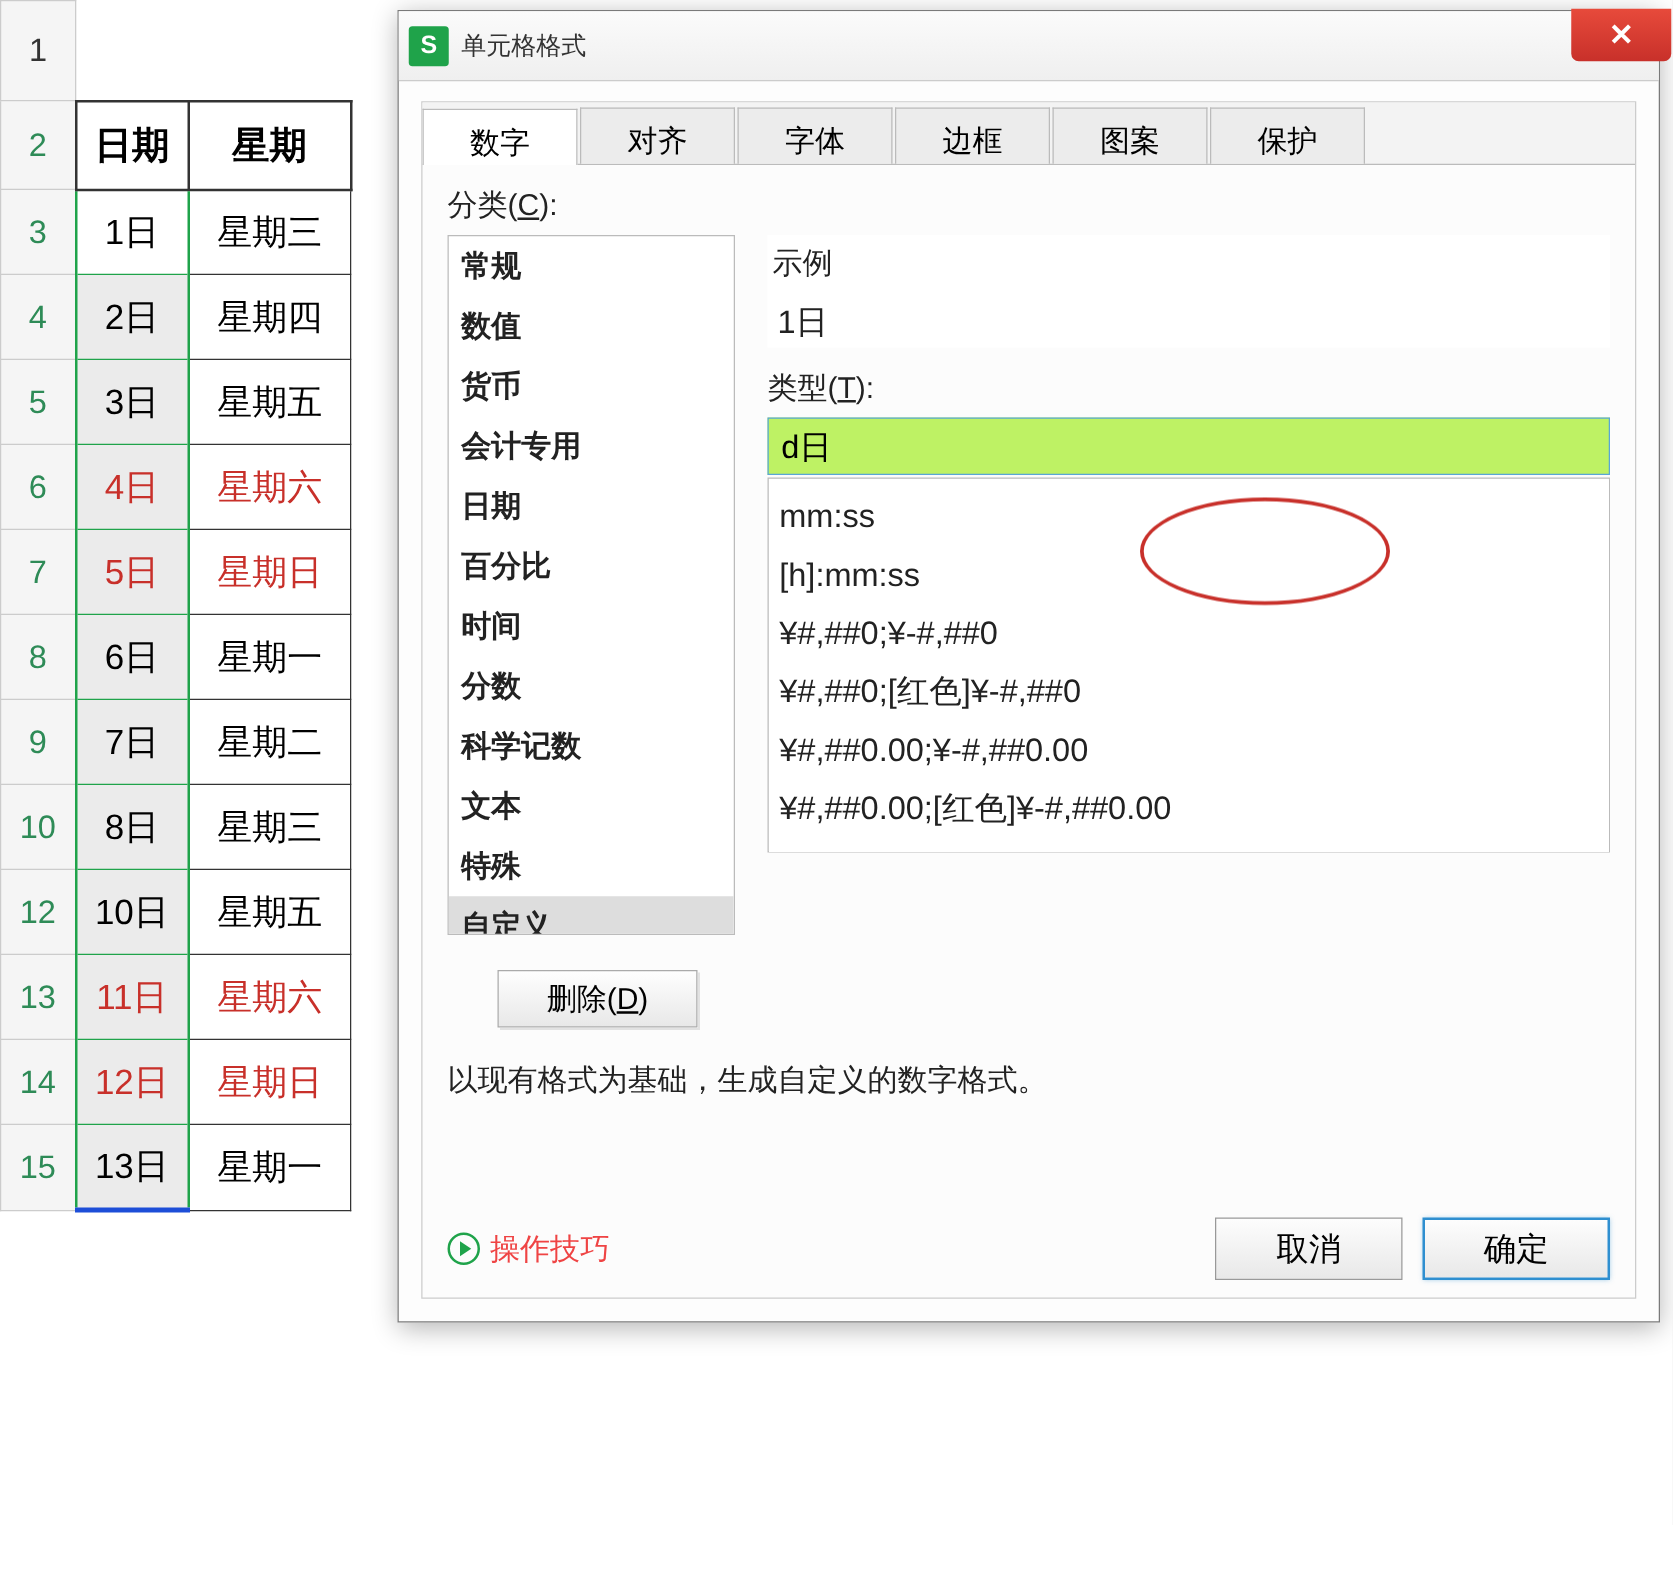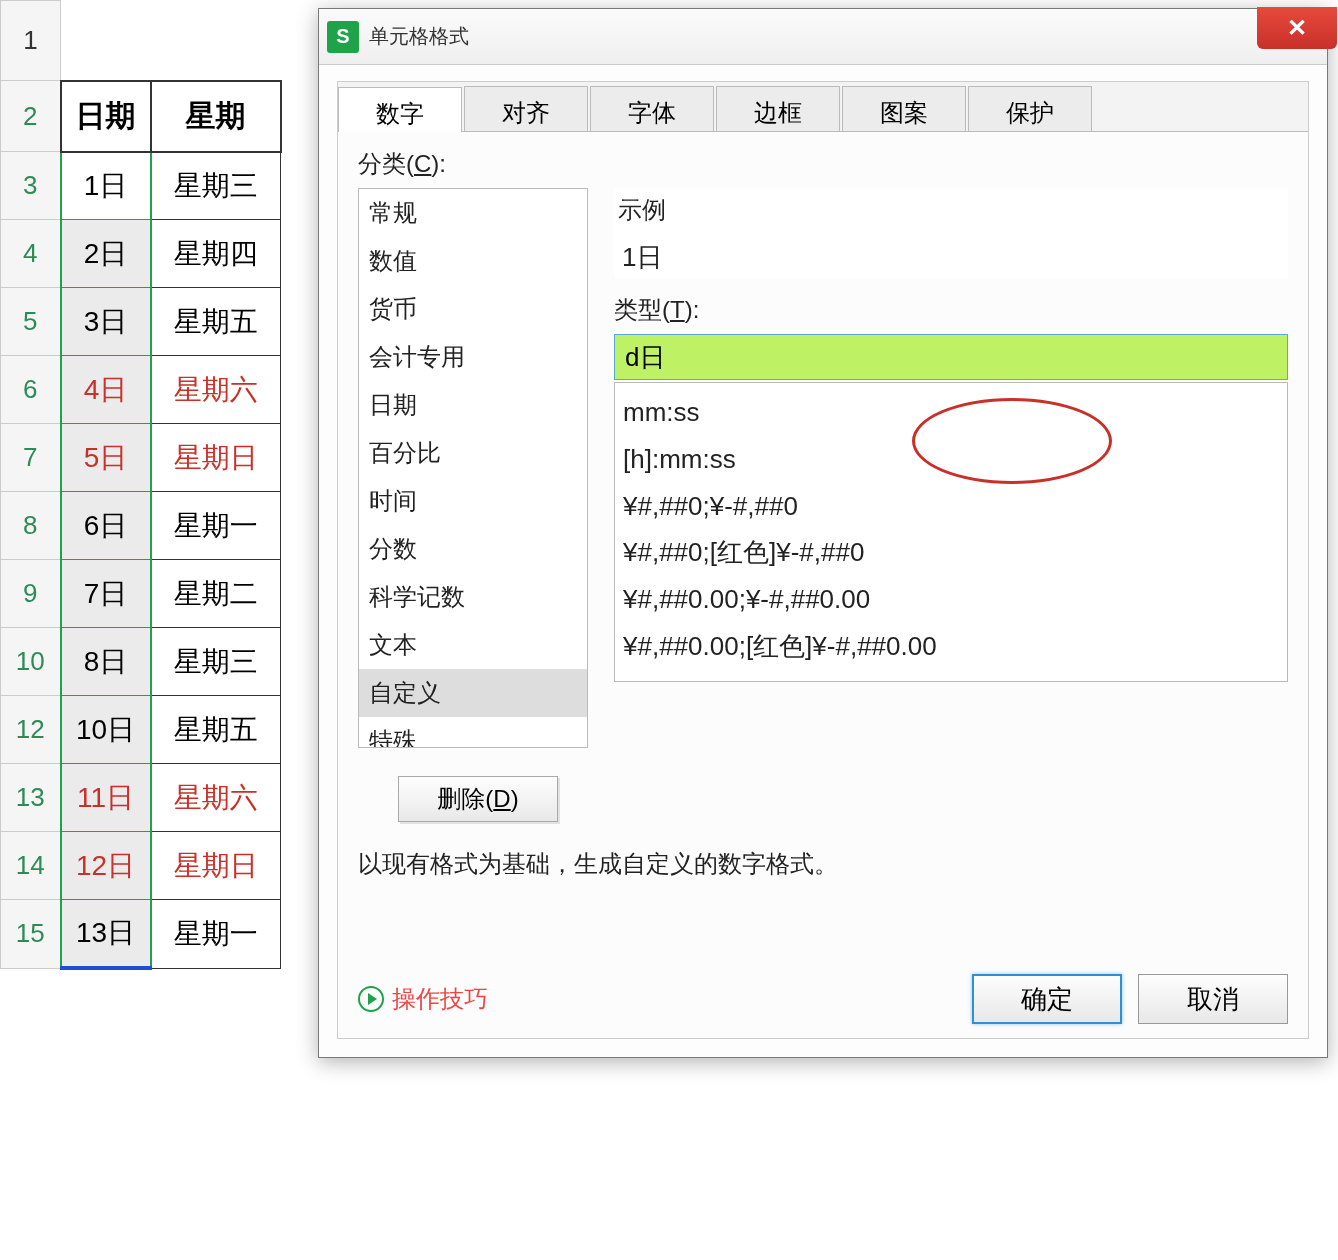--- a/index.html
+++ b/index.html
@@ -134,20 +134,21 @@
     color:#222;
   }
   .label { margin-bottom: 8px; }
   .row-flex { display:flex; gap: 26px; }
   .cat-list {
     width: 230px;
     border: 1px solid #bbb;
     background: #fff;
     height: 560px;
     overflow: hidden;
+    font-weight: bold;
   }
   .cat-item {
     padding: 8px 10px;
     font-size: 24px;
     cursor: pointer;
   }
   .cat-item.sel { background: #ddd; }
   .right-col { flex: 1; }
   .example-box {
     border: none;
@@ -349,22 +350,22 @@
           <div class="cat-item">常规</div>
           <div class="cat-item">数值</div>
           <div class="cat-item">货币</div>
           <div class="cat-item">会计专用</div>
           <div class="cat-item">日期</div>
           <div class="cat-item">百分比</div>
           <div class="cat-item">时间</div>
           <div class="cat-item">分数</div>
           <div class="cat-item">科学记数</div>
           <div class="cat-item">文本</div>
+          <div class="cat-item">特殊</div>
           <div class="cat-item sel">自定义</div>
-          <div class="cat-item">特殊</div>
         </div>
 
         <div class="right-col">
           <div class="example-box">
             <div class="lbl">示例</div>
             <div class="val">1日</div>
           </div>
           <div class="label">类型(<span class="u">T</span>):</div>
           <input class="type-input" value="d日" style="">
           <div class="format-list">
@@ -385,18 +386,18 @@
     </div>
 
     <div class="circle-annot"></div>
 
     <div class="dlg-footer">
       <div class="tips-link">
         <span class="play-ico"></span>
         <span>操作技巧</span>
       </div>
       <div class="footer-btns">
+        <button class="btn">取消</button>
         <button class="btn primary">确定</button>
-        <button class="btn">取消</button>
       </div>
     </div>
   </div>
 </div>
 
 </body></html>

